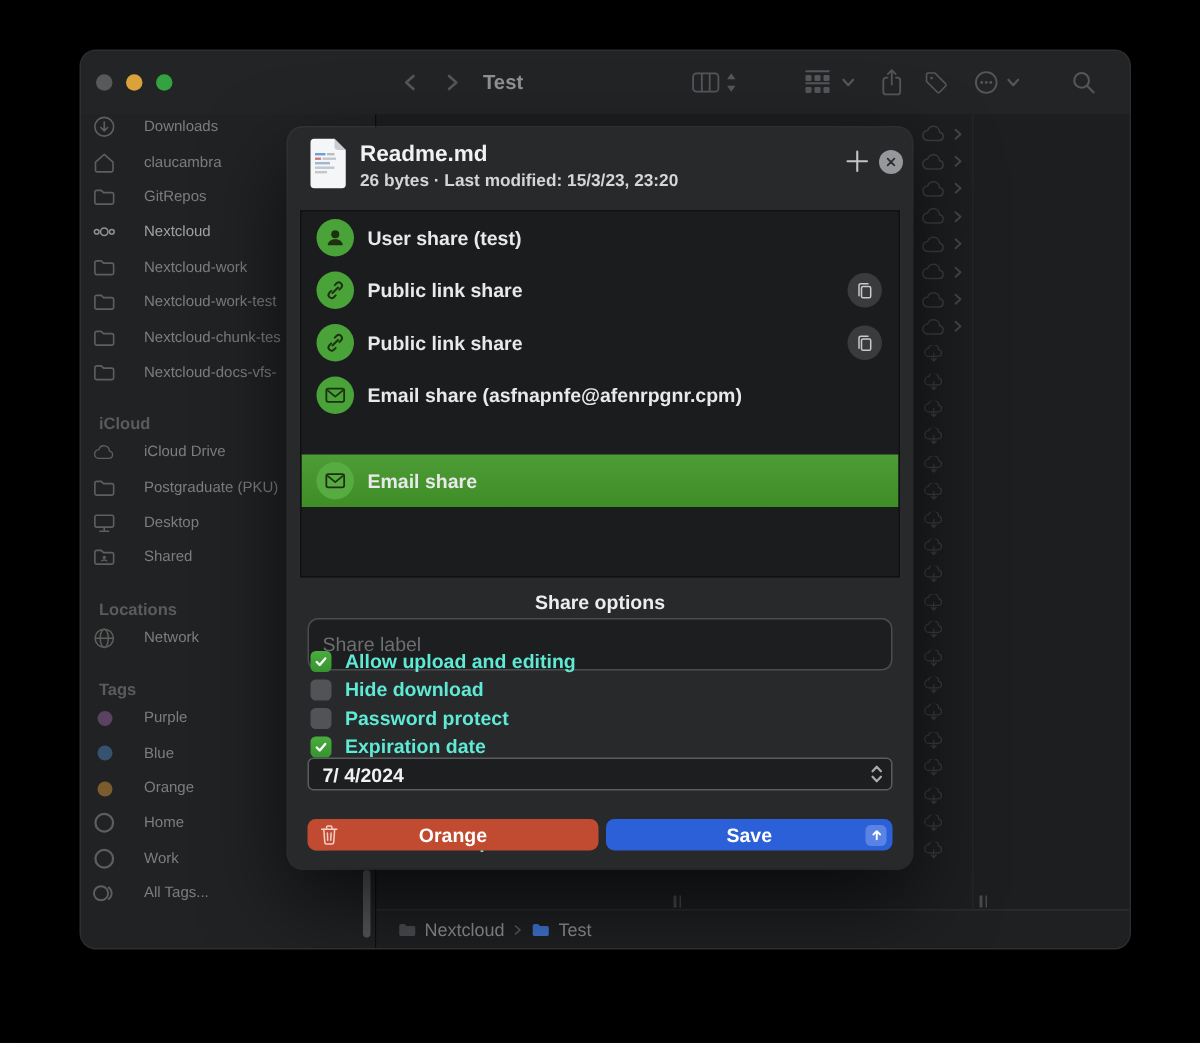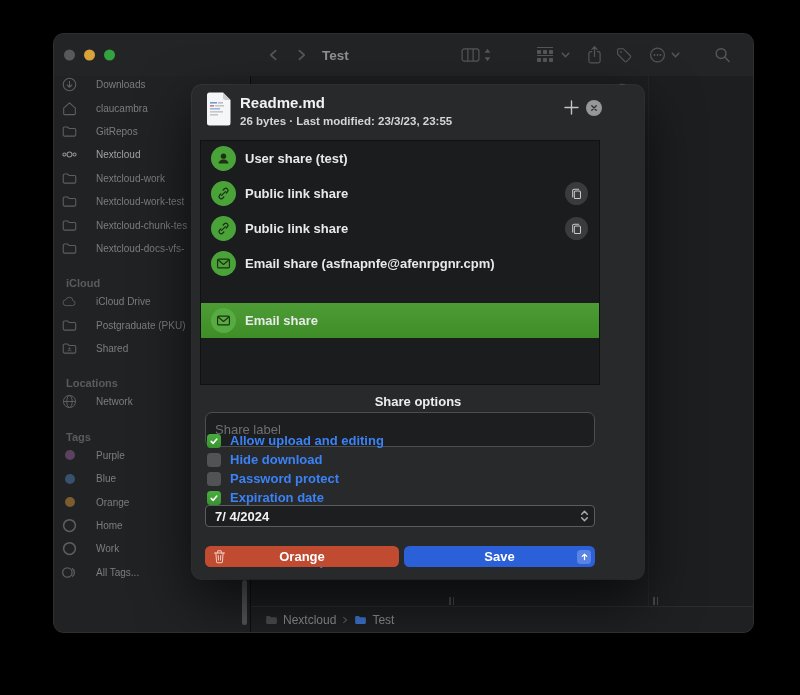--- a/index.html
+++ b/index.html
@@ -49,21 +49,21 @@
   .ticks{position:absolute;top:521px;display:flex;gap:2px;}
   .ticks i{display:block;width:1.5px;height:8px;background:#47494b;}
   .pathbar{position:absolute;left:0;right:0;bottom:0;height:25px;background:#1f2022;border-top:1px solid #2c2d2f;
            display:flex;align-items:center;gap:5px;padding-left:14px;}
   .pb-ic{width:13px;height:10px;}
   .pb-txt{font-size:12px;color:#8c8f91;}
   .pb-chev{width:8px;height:8px;color:#5a5d5f;}
 
   
   .dialog{position:absolute;left:138px;top:51px;width:416px;height:494px;background:#28292b;border-radius:10px;
-          z-index:5;box-shadow:0 0 0 1px rgba(255,255,255,.09), 0 22px 55px rgba(0,0,0,.65);padding-left:36px;}
+          z-index:5;box-shadow:0 0 0 1px rgba(255,255,255,.09), 0 22px 55px rgba(0,0,0,.65);}
   .dlg-ficon{position:absolute;left:13px;top:7px;width:27px;height:34px;}
   .dlg-title{position:absolute;left:48px;top:9px;font-size:15px;font-weight:700;color:#f1f2f3;}
   .dlg-meta{position:absolute;left:48px;top:30px;font-size:11.5px;font-weight:600;color:#d4d5d6;}
   .dlg-plus{position:absolute;left:371px;top:14px;width:17px;height:17px;color:#c3c4c6;cursor:default;}
   .dlg-close{position:absolute;left:394px;top:15px;width:16px;height:16px;border-radius:50%;background:#96979a;
              display:flex;align-items:center;justify-content:center;color:#2c2d2e;}
   .dlg-close svg{width:8px;height:8px;}
 
   .share-list{position:absolute;left:8px;top:55px;width:400px;height:245px;background:#1b1c1e;
               border:1px solid #101112;box-sizing:border-box;overflow:hidden;}
@@ -82,21 +82,21 @@
   .share-input{position:absolute;left:13px;top:327px;width:390px;height:35px;box-sizing:border-box;background:#1d1e20;
                border:1px solid #4b4d4f;border-radius:7px;color:#bfc0c2;padding:0 9px;outline:none;
                font:400 13px "Liberation Sans",sans-serif;}
   .share-input::placeholder{color:#6d6f71;}
   .cb-list{position:absolute;left:15px;top:346px;right:13px;}
   .cb-row{height:19px;display:flex;align-items:center;gap:9px;}
   .cb{width:14px;height:14px;border-radius:3.5px;background:#515356;flex:none;display:flex;align-items:center;
       justify-content:center;color:#fff;}
   .cb.on{background:linear-gradient(#49ad3e,#379330);}
   .cb svg{width:10px;height:10px;}
-  .cb-label{font-size:13px;font-weight:700;color:#3b82f6;}
+  .cb-label{font-size:13px;font-weight:700;color:#5eead4;}
   .date-field{position:absolute;left:13px;top:420px;width:390px;height:22px;box-sizing:border-box;background:#1d1e20;
               border:1px solid #5a5c5e;border-radius:4px;display:flex;align-items:center;}
   .date-text{margin-left:9px;font-size:13px;font-weight:700;color:#f0f1f2;flex:1;}
   .stepper{width:11px;height:16px;margin-right:4px;color:#a9aaac;}
   .note-row{position:absolute;left:15px;top:461px;height:28px;display:flex;align-items:center;gap:22px;}
   .btn{position:absolute;top:461px;height:21px;border-radius:5.5px;display:flex;align-items:center;justify-content:center;}
   .btn span{font-size:13px;font-weight:700;color:#fff;}
   .btn-delete{left:13px;width:194px;background:#c04b30;}
   .btn-delete .trash{position:absolute;left:8px;top:3px;width:13px;height:15px;color:#f2cfc7;}
   .btn-save{left:212px;width:191px;background:#2b60d9;}
@@ -353,20 +353,26 @@
             <svg class="sb-ic">
               <use href="#s-cloud"></use>
             </svg>
             <span>iCloud Drive</span>
           </div>
           <div class="sb-item">
             <svg class="sb-ic">
               <use href="#s-folder"></use>
             </svg>
             <span>Postgraduate (PKU)</span>
+          </div>
+          <div class="sb-item">
+            <svg class="sb-ic">
+              <use href="#s-desktop"></use>
+            </svg>
+            <span>Desktop</span>
           </div>
           <div class="sb-item">
             <svg class="sb-ic">
               <use href="#s-fshared"></use>
             </svg>
             <span>Shared</span>
           </div>
           <div class="sb-header">Locations</div>
           <div class="sb-item">
             <svg class="sb-ic">
@@ -601,21 +607,21 @@
         <path d="M18 .5 V5.5 a2.5 2.5 0 0 0 2.5 2.5 H25.5 Z" fill="#c9cdd2"></path>
         <rect x="5" y="10" width="7" height="1.6" fill="#6f9fd8"></rect>
           <rect x="13" y="10" width="5" height="1.6" fill="#b9bdc2"></rect>
         <rect x="5" y="13" width="4" height="1.6" fill="#d07a7a"></rect>
           <rect x="10" y="13" width="9" height="1.6" fill="#c3c7cc"></rect>
         <rect x="5" y="16" width="10" height="1.6" fill="#9fb8d8"></rect>
           <rect x="5" y="19" width="13" height="1.6" fill="#c3c7cc"></rect>
         <rect x="5" y="22" width="8" height="1.6" fill="#c3c7cc"></rect>
       </svg>
       <div class="dlg-title">Readme.md</div>
-      <div class="dlg-meta">26 bytes · Last modified: 23/3/23, 23:55</div>
+      <div class="dlg-meta">26 bytes · Last modified: 15/3/23, 23:20</div>
       <svg class="dlg-plus">
           <use href="#s-plus"></use>
         </svg>
       <div class="dlg-close">
           <svg>
             <use href="#s-x"></use>
           </svg>
         </div>
 
       <div class="share-list">

